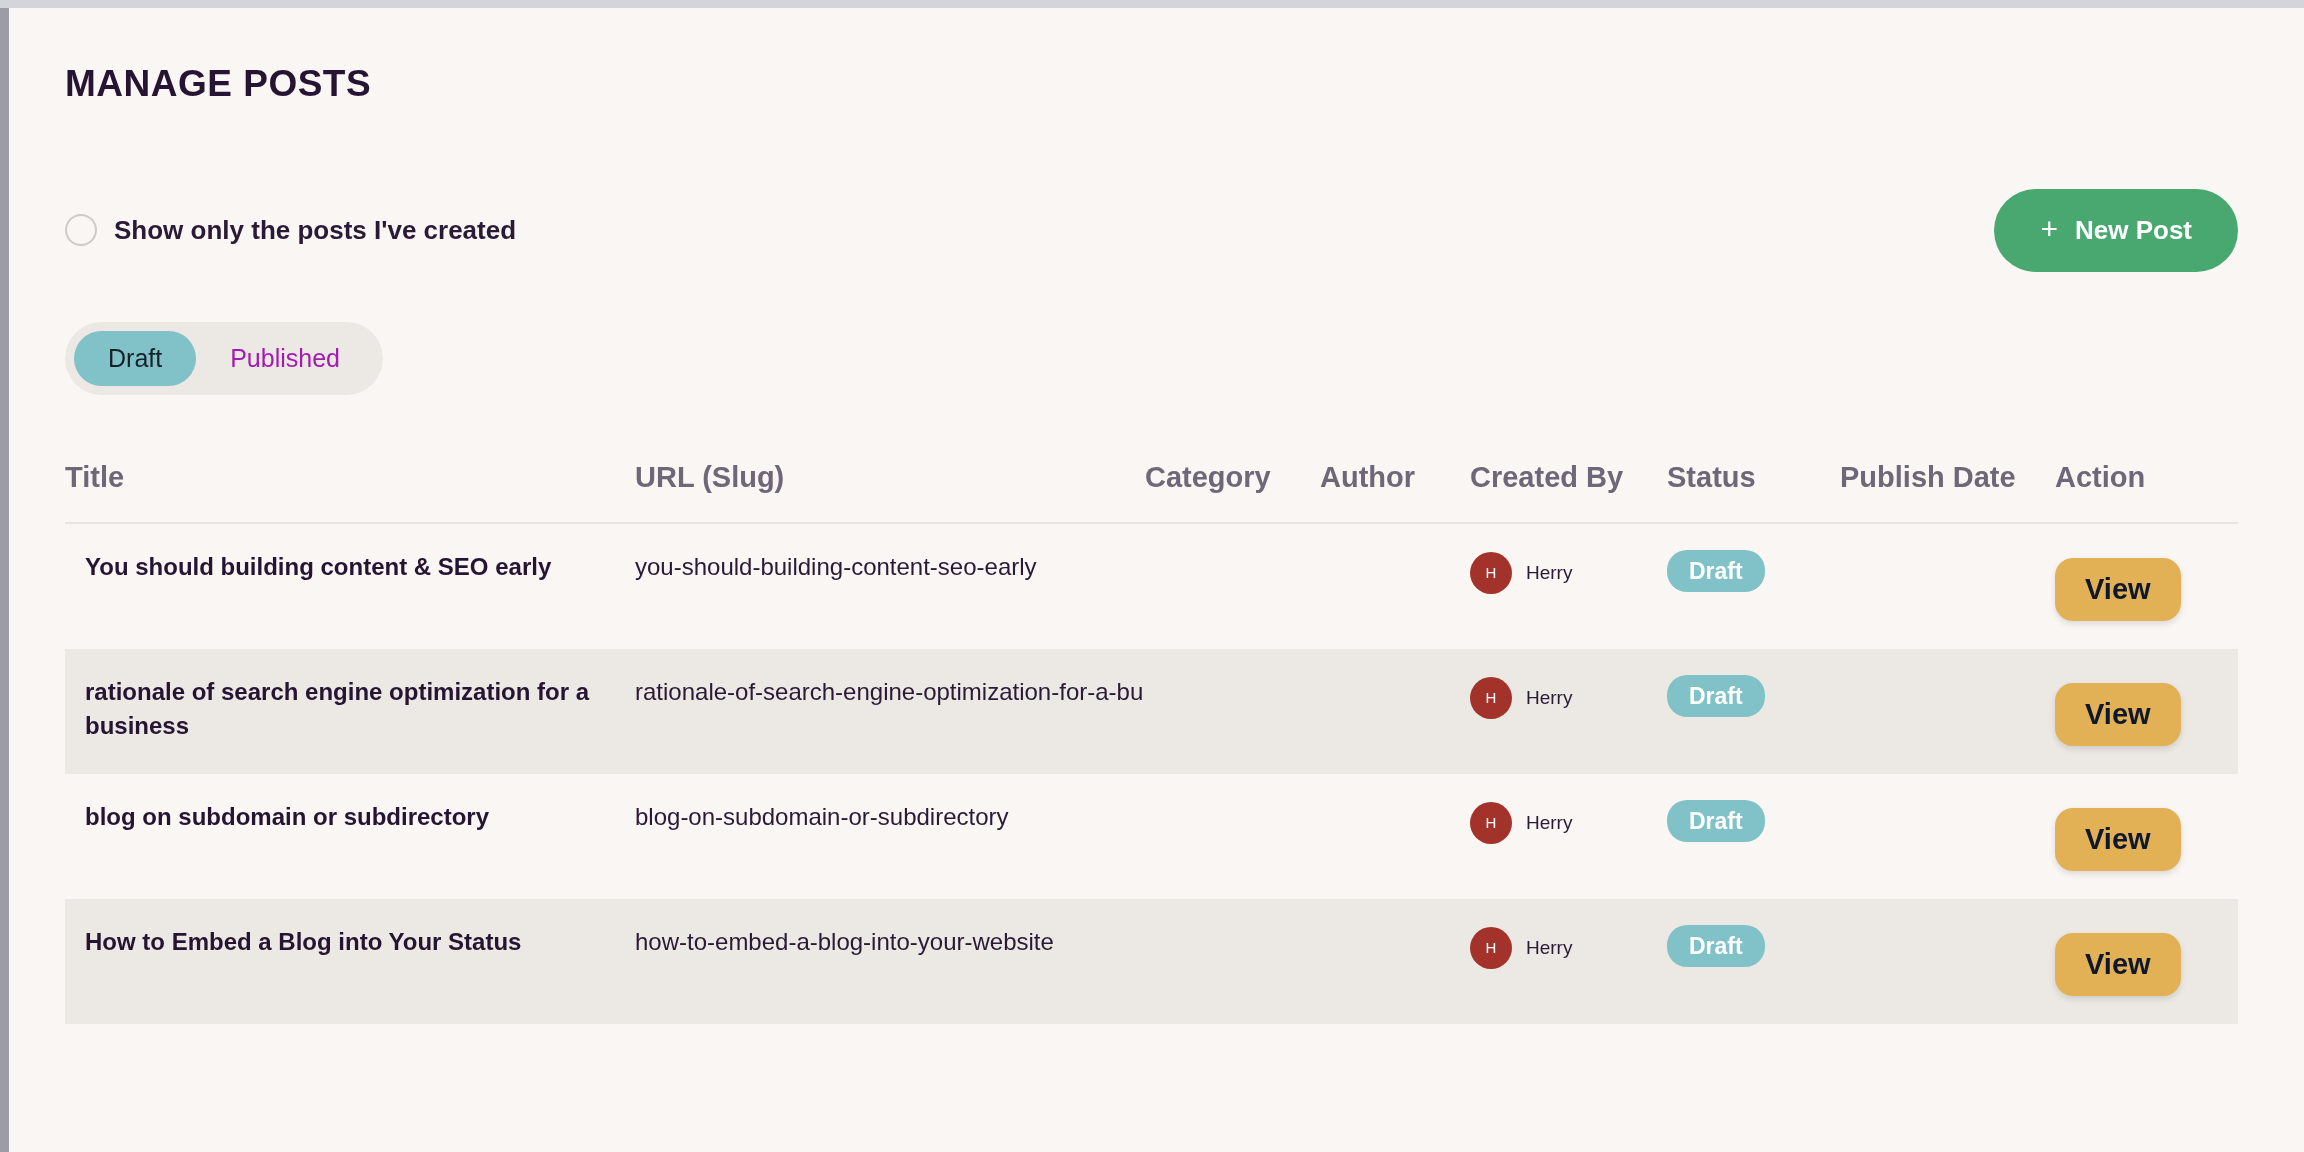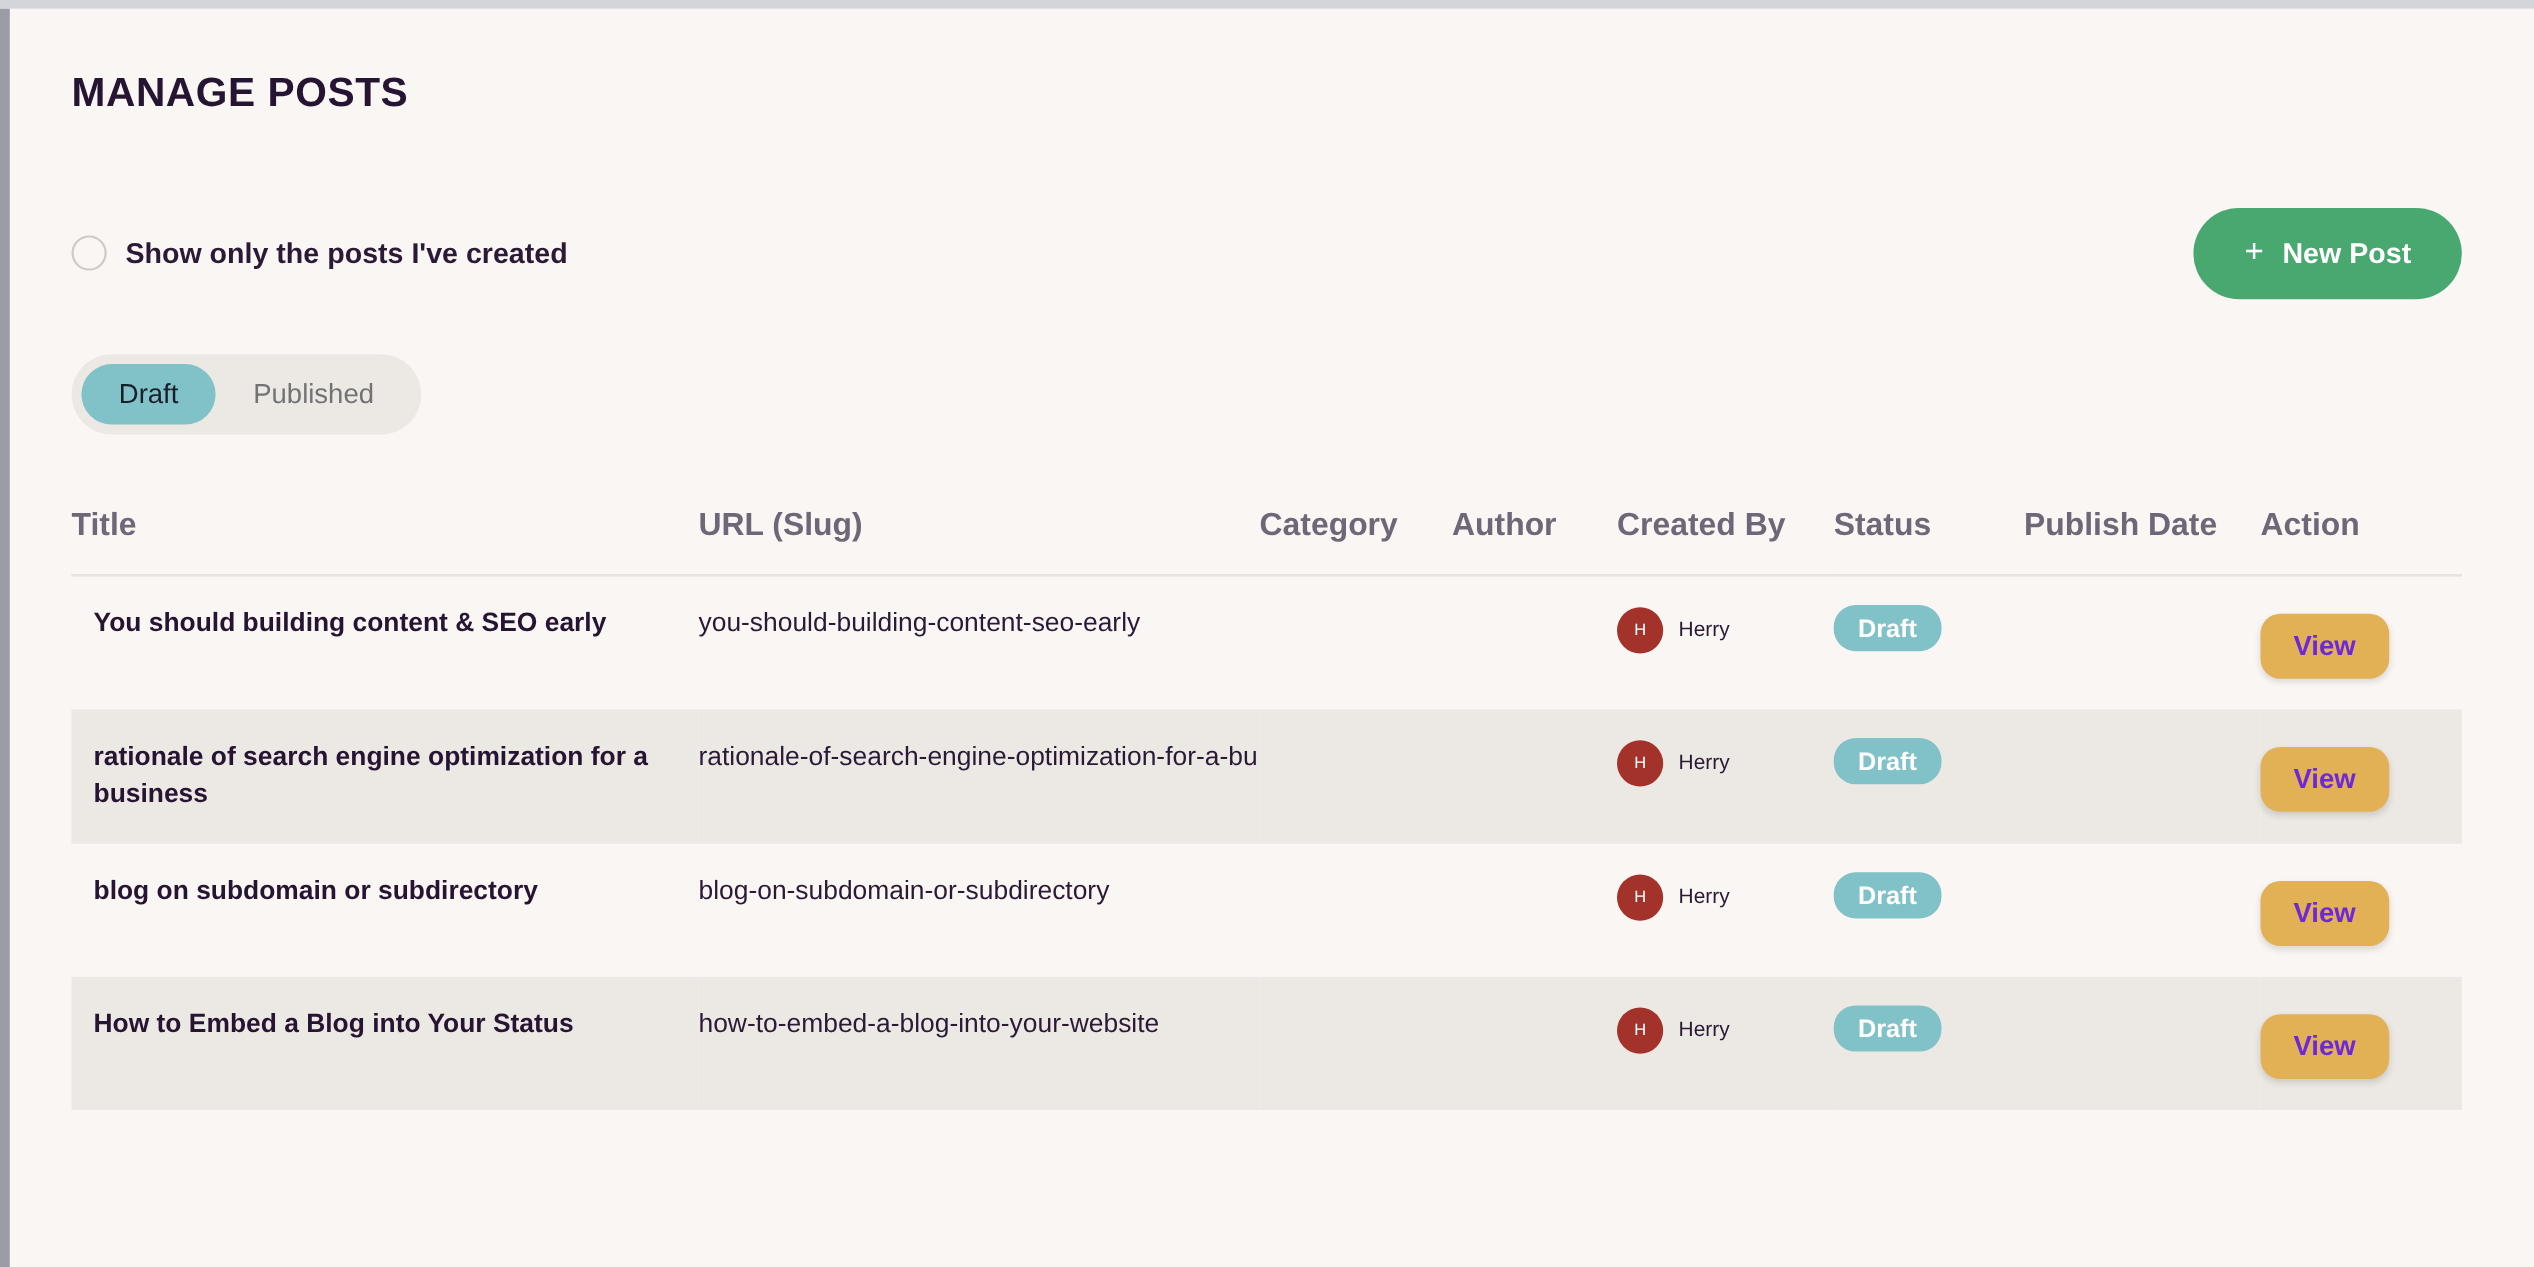--- a/index.html
+++ b/index.html
@@ -112,21 +112,21 @@
     background: #ece8e4;
     border-radius: 38px;
     padding: 9px;
     margin-bottom: 66px;
   }
   .tab {
     border: none;
     background: transparent;
     font-family: "Liberation Sans", sans-serif;
     font-size: 25px;
-    color: #737373;
+    color: #a21caf;
     border-radius: 32px;
     padding: 15px 34px;
     cursor: pointer;
     line-height: 1;
   }
   .tab.active {
     background: #80c2c8;
     color: #17202a;
   }
 
@@ -212,25 +212,25 @@
     font-weight: 700;
     border-radius: 20px;
     padding: 9px 22px;
     line-height: 1.05;
   }
 
   .cell-action { text-align: left; }
   .view-btn {
     display: inline-block;
     background: #e2b156;
-    color: #6d28d9;
+    color: #0f172a;
     border: none;
     border-radius: 18px;
     font-family: "Liberation Sans", sans-serif;
-    font-size: 25px;
+    font-size: 29px;
     font-weight: 700;
     padding: 17px 30px;
     cursor: pointer;
     box-shadow: 0 3px 6px rgba(0,0,0,0.12);
     line-height: 1;
   }
   .cell-action-inner {
     display: flex;
     justify-content: flex-start;
     padding-left: 0;

